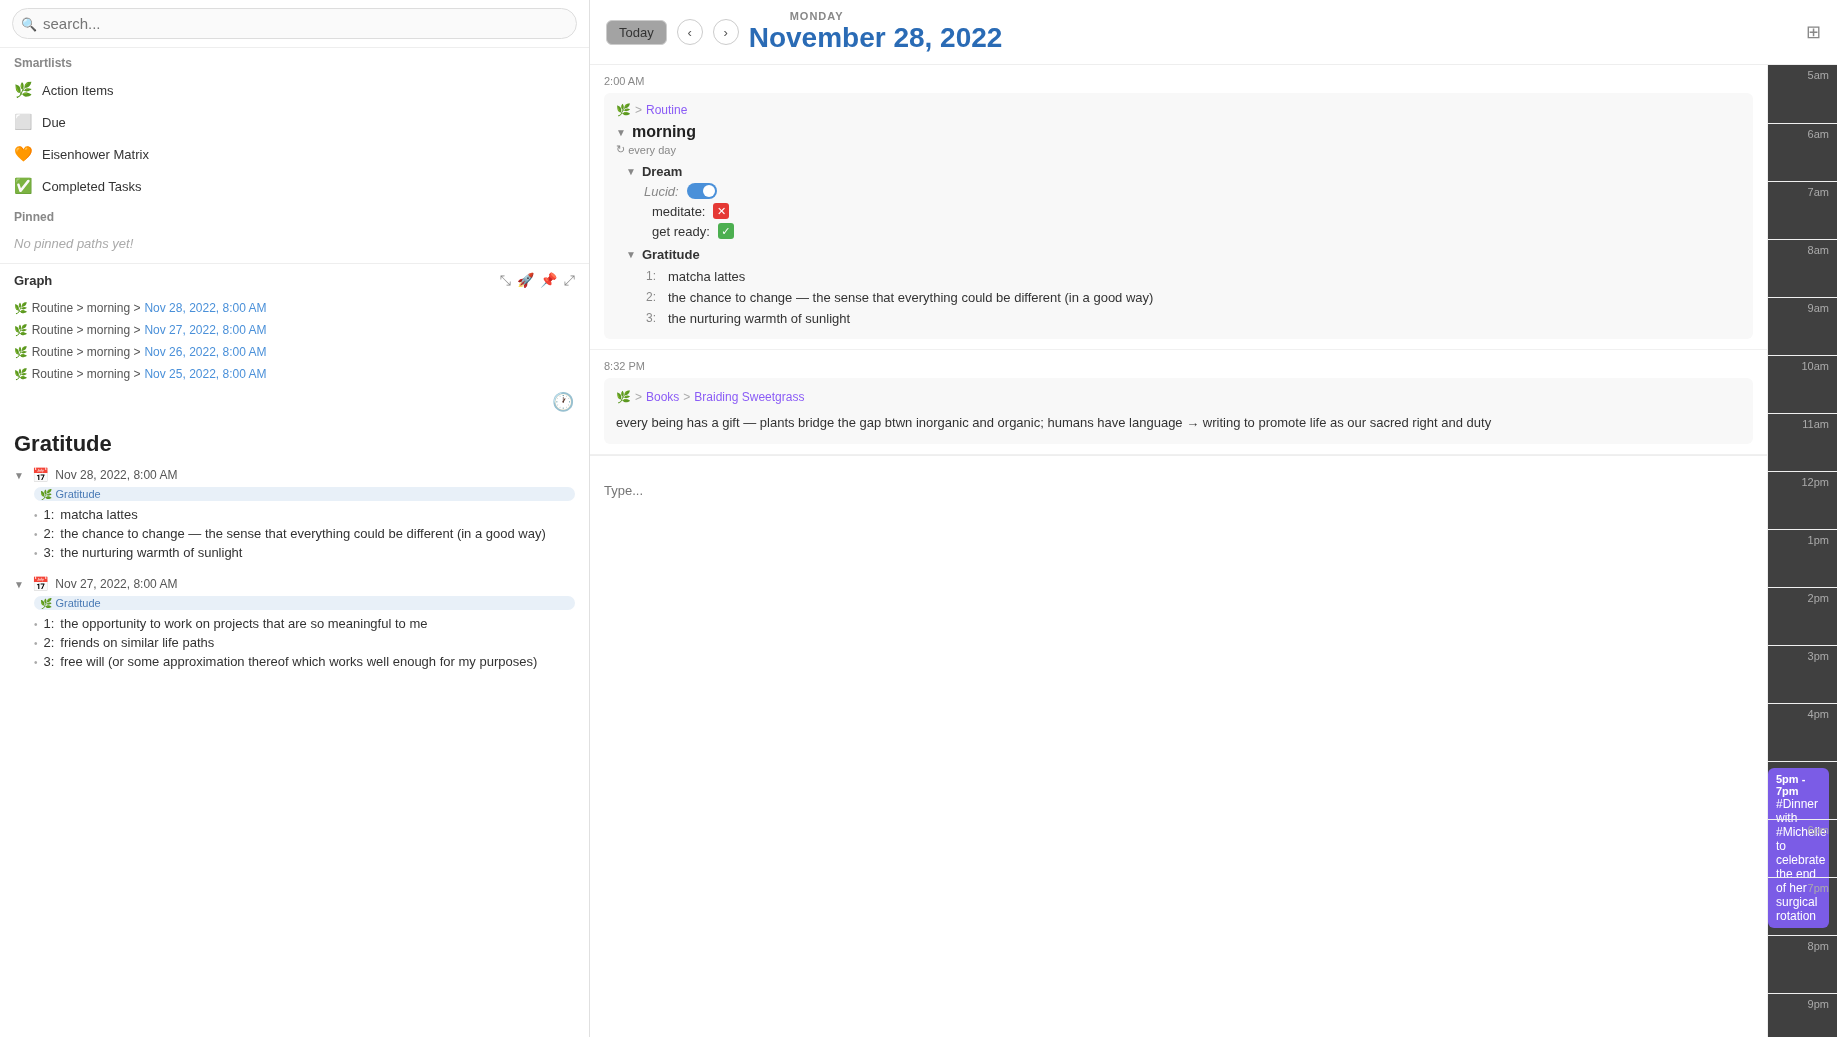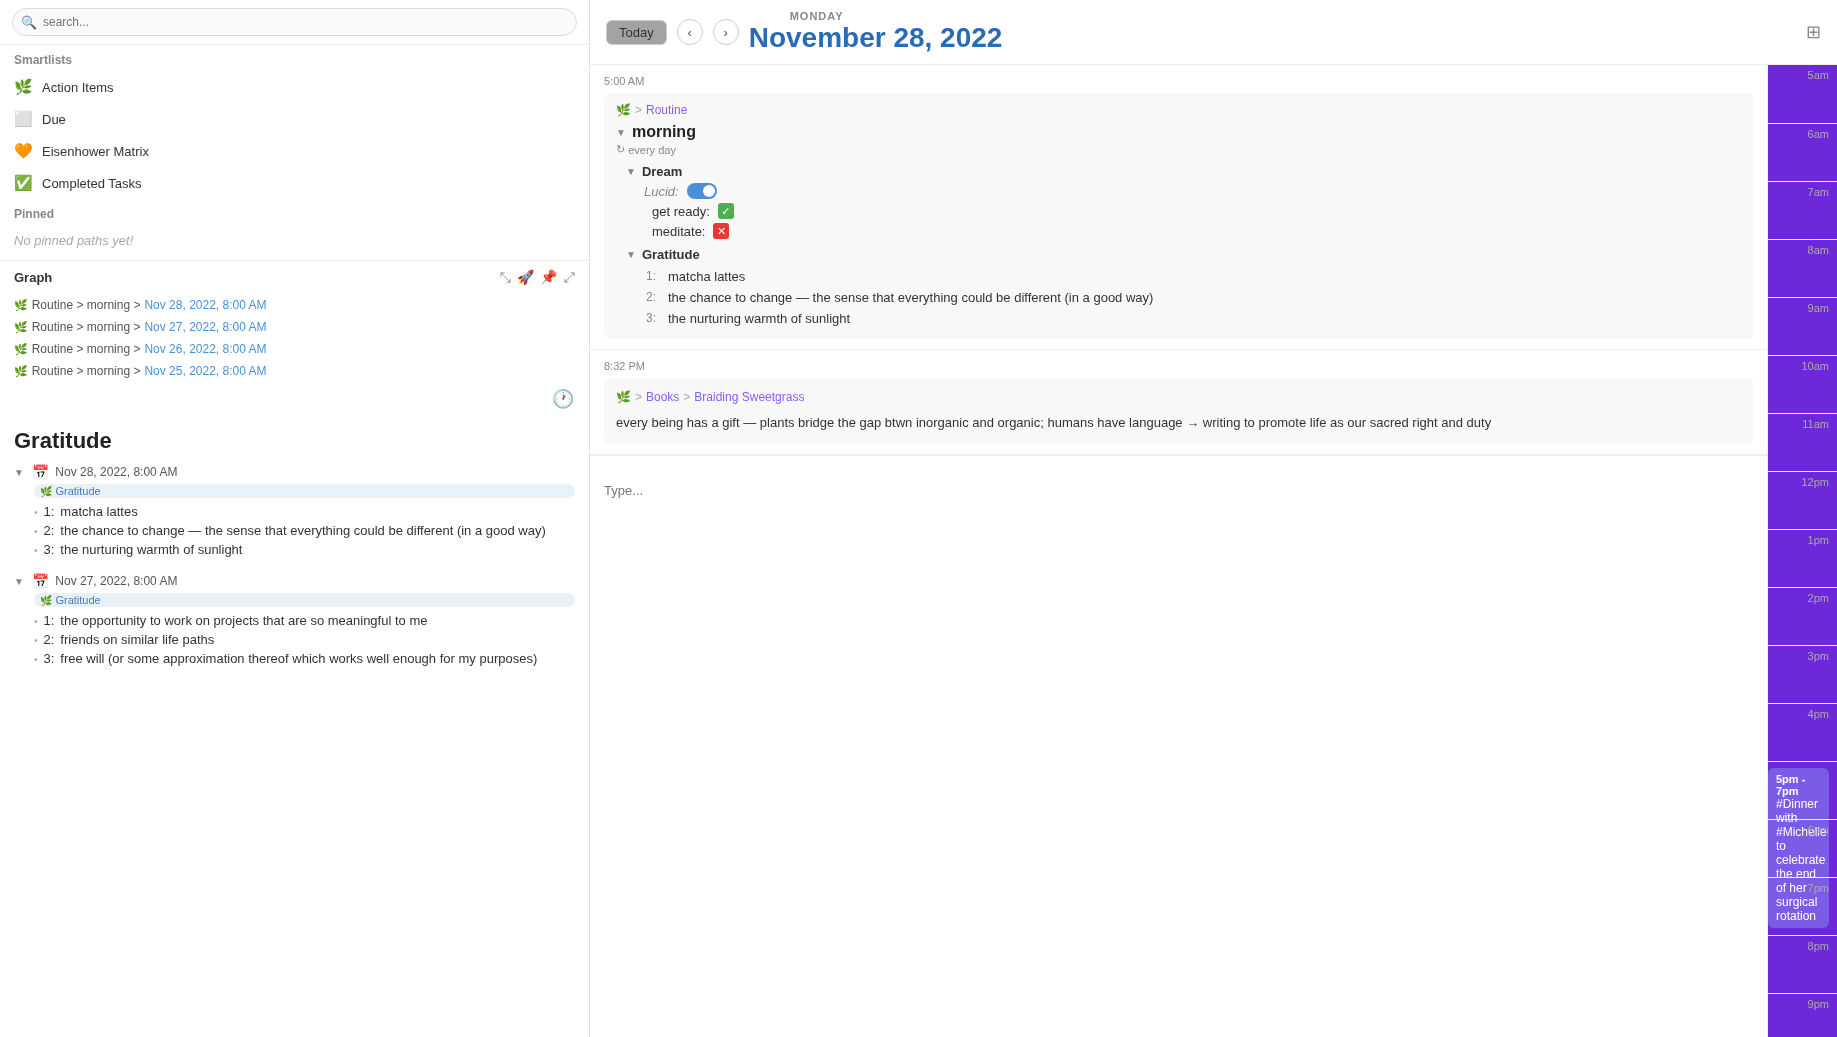--- a/index.html
+++ b/index.html
@@ -2,21 +2,21 @@
 <html><head>
   <meta charset="utf-8">
   <style>
     * { box-sizing: border-box; margin: 0; padding: 0; }
     body { font-family: -apple-system, BlinkMacSystemFont, 'Segoe UI', sans-serif; font-size: 13px; background: #f5f5f5; display: flex; height: 100vh; overflow: hidden; }
 
     
     #left-panel { width: 590px; min-width: 590px; background: #fff; border-right: 1px solid #e0e0e0; display: flex; flex-direction: column; overflow-y: auto; }
 
     .search-bar { padding: 8px 12px; border-bottom: 1px solid #eee; }
-    .search-bar input { width: 100%; border: 1px solid #ddd; border-radius: 20px; padding: 6px 12px 6px 30px; font-size: 12px; color: #555; background: #fafafa; outline: none; }
+    .search-bar input { width: 100%; border: 1px solid #ddd; border-radius: 20px; padding: 6px 12px 6px 30px; font-size: 15px; color: #555; background: #fafafa; outline: none; }
     .search-bar .search-wrap { position: relative; }
     .search-bar .search-icon-inner { position: absolute; left: 9px; top: 50%; transform: translateY(-50%); color: #aaa; font-size: 13px; }
 
     .section-header { padding: 8px 14px 4px; font-size: 12px; font-weight: 600; color: #888; }
 
     .sidebar-item { display: flex; align-items: center; padding: 7px 14px; cursor: pointer; gap: 8px; font-size: 13px; color: #333; }
     .sidebar-item .icon { font-size: 15px; width: 20px; text-align: center; }
 
     .pinned-section { padding: 4px 14px 8px; }
     .pinned-empty { color: #aaa; font-style: italic; font-size: 13px; padding: 4px 0; }
@@ -95,21 +95,21 @@
     .gratitude-num { color: #888; font-size: 12px; min-width: 16px; }
 
     .reading-card { background: #f8f8f8; border-radius: 6px; padding: 10px 12px; font-size: 13px; color: #333; line-height: 1.6; }
 
     .type-area { border-top: 1px solid #eee; padding: 27px 14px; }
     .type-input { width: 100%; border: none; outline: none; font-size: 13px; color: #999; background: transparent; }
     .cal-event-time { font-size: 11px; font-weight: 600; }
     .cal-event-title { font-size: 12px; }
 
     
-    .time-side { width: 70px; background: #6d28d9; border-left: 1px solid #eee; overflow-y: auto; flex-shrink: 0; }
+    .time-side { width: 70px; background: #404040; border-left: 1px solid #eee; overflow-y: auto; flex-shrink: 0; }
     .time-row { height: 58px; display: flex; align-items: flex-start; justify-content: flex-end; padding: 4px 8px 0 0; font-size: 11px; color: #aaa; border-top: 1px solid #f0f0f0; position: relative; }
     .time-row:first-child { border-top: none; }
 
     .purple-event-block { background: #7b5ce6; color: #fff; border-radius: 6px; padding: 5px 8px; margin: 2px 0; font-size: 11px; }
   </style>
 </head>
 <body>
 
 <div id="left-panel">
 
@@ -251,21 +251,21 @@
     </div>
     <div class="header-spacer"></div>
     <span class="grid-icon">⊞</span>
   </div>
 
   <div id="main-content">
 
     <div class="events-panel">
 
       <div class="event-section">
-        <div class="event-time">5:00 AM</div>
+        <div class="event-time">2:00 AM</div>
         <div class="event-card">
 
           <div class="breadcrumb">
             <span>🌿</span>
             <span class="breadcrumb-sep">&gt;</span>
             <a>Routine</a>
           </div>
 
           <div class="morning-header">
             <span class="collapse-arrow">▼</span>
@@ -279,26 +279,26 @@
           <div class="section-collapse">
             <span class="collapse-arrow">▼</span>
             <span>Dream</span>
           </div>
           <div class="dream-block">
             <div class="lucid-row">
               <span class="field-label">Lucid:</span>
               <span class="toggle"></span>
             </div>
             <div class="task-row">
+              <span>meditate:</span>
+              <span class="task-check-red">✕</span>
+            </div>
+            <div class="task-row">
               <span>get ready:</span>
               <span class="task-check-green">✓</span>
-            </div>
-            <div class="task-row">
-              <span>meditate:</span>
-              <span class="task-check-red">✕</span>
             </div>
           </div>
 
           <div class="section-collapse">
             <span class="collapse-arrow">▼</span>
             <span>Gratitude</span>
           </div>
           <div class="gratitude-block">
             <div class="gratitude-item">
               <span class="gratitude-num">1:</span>

